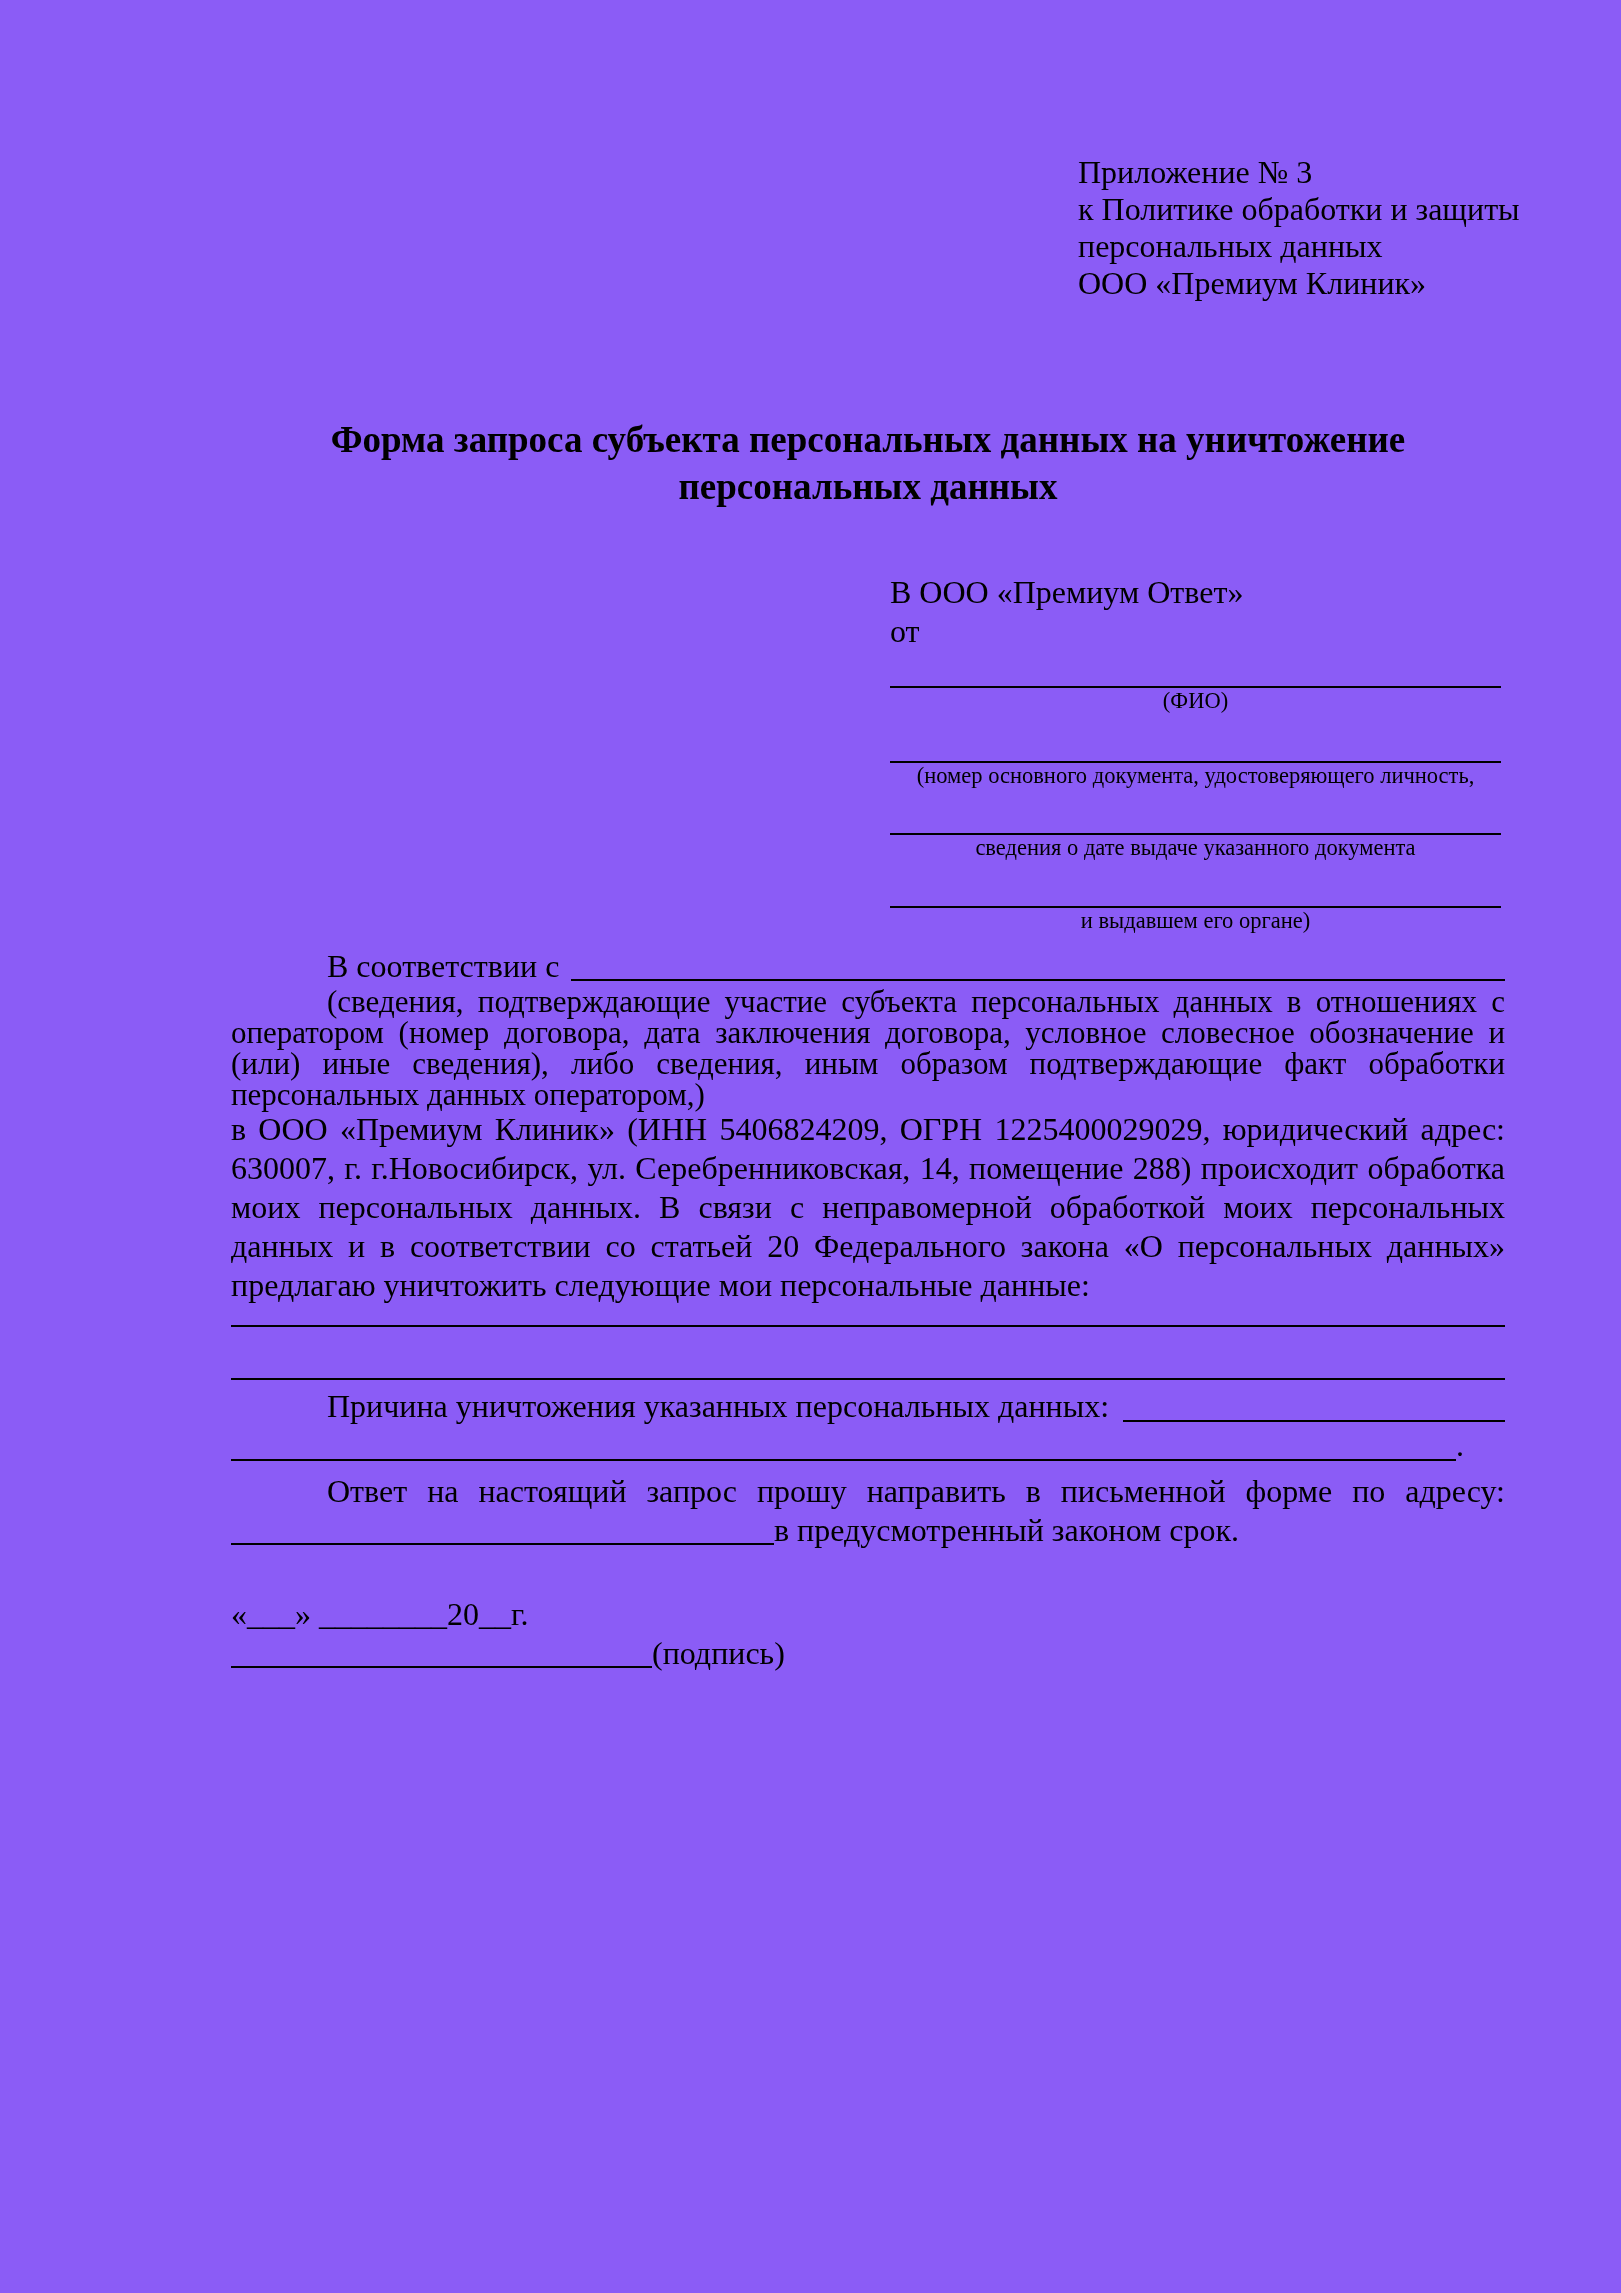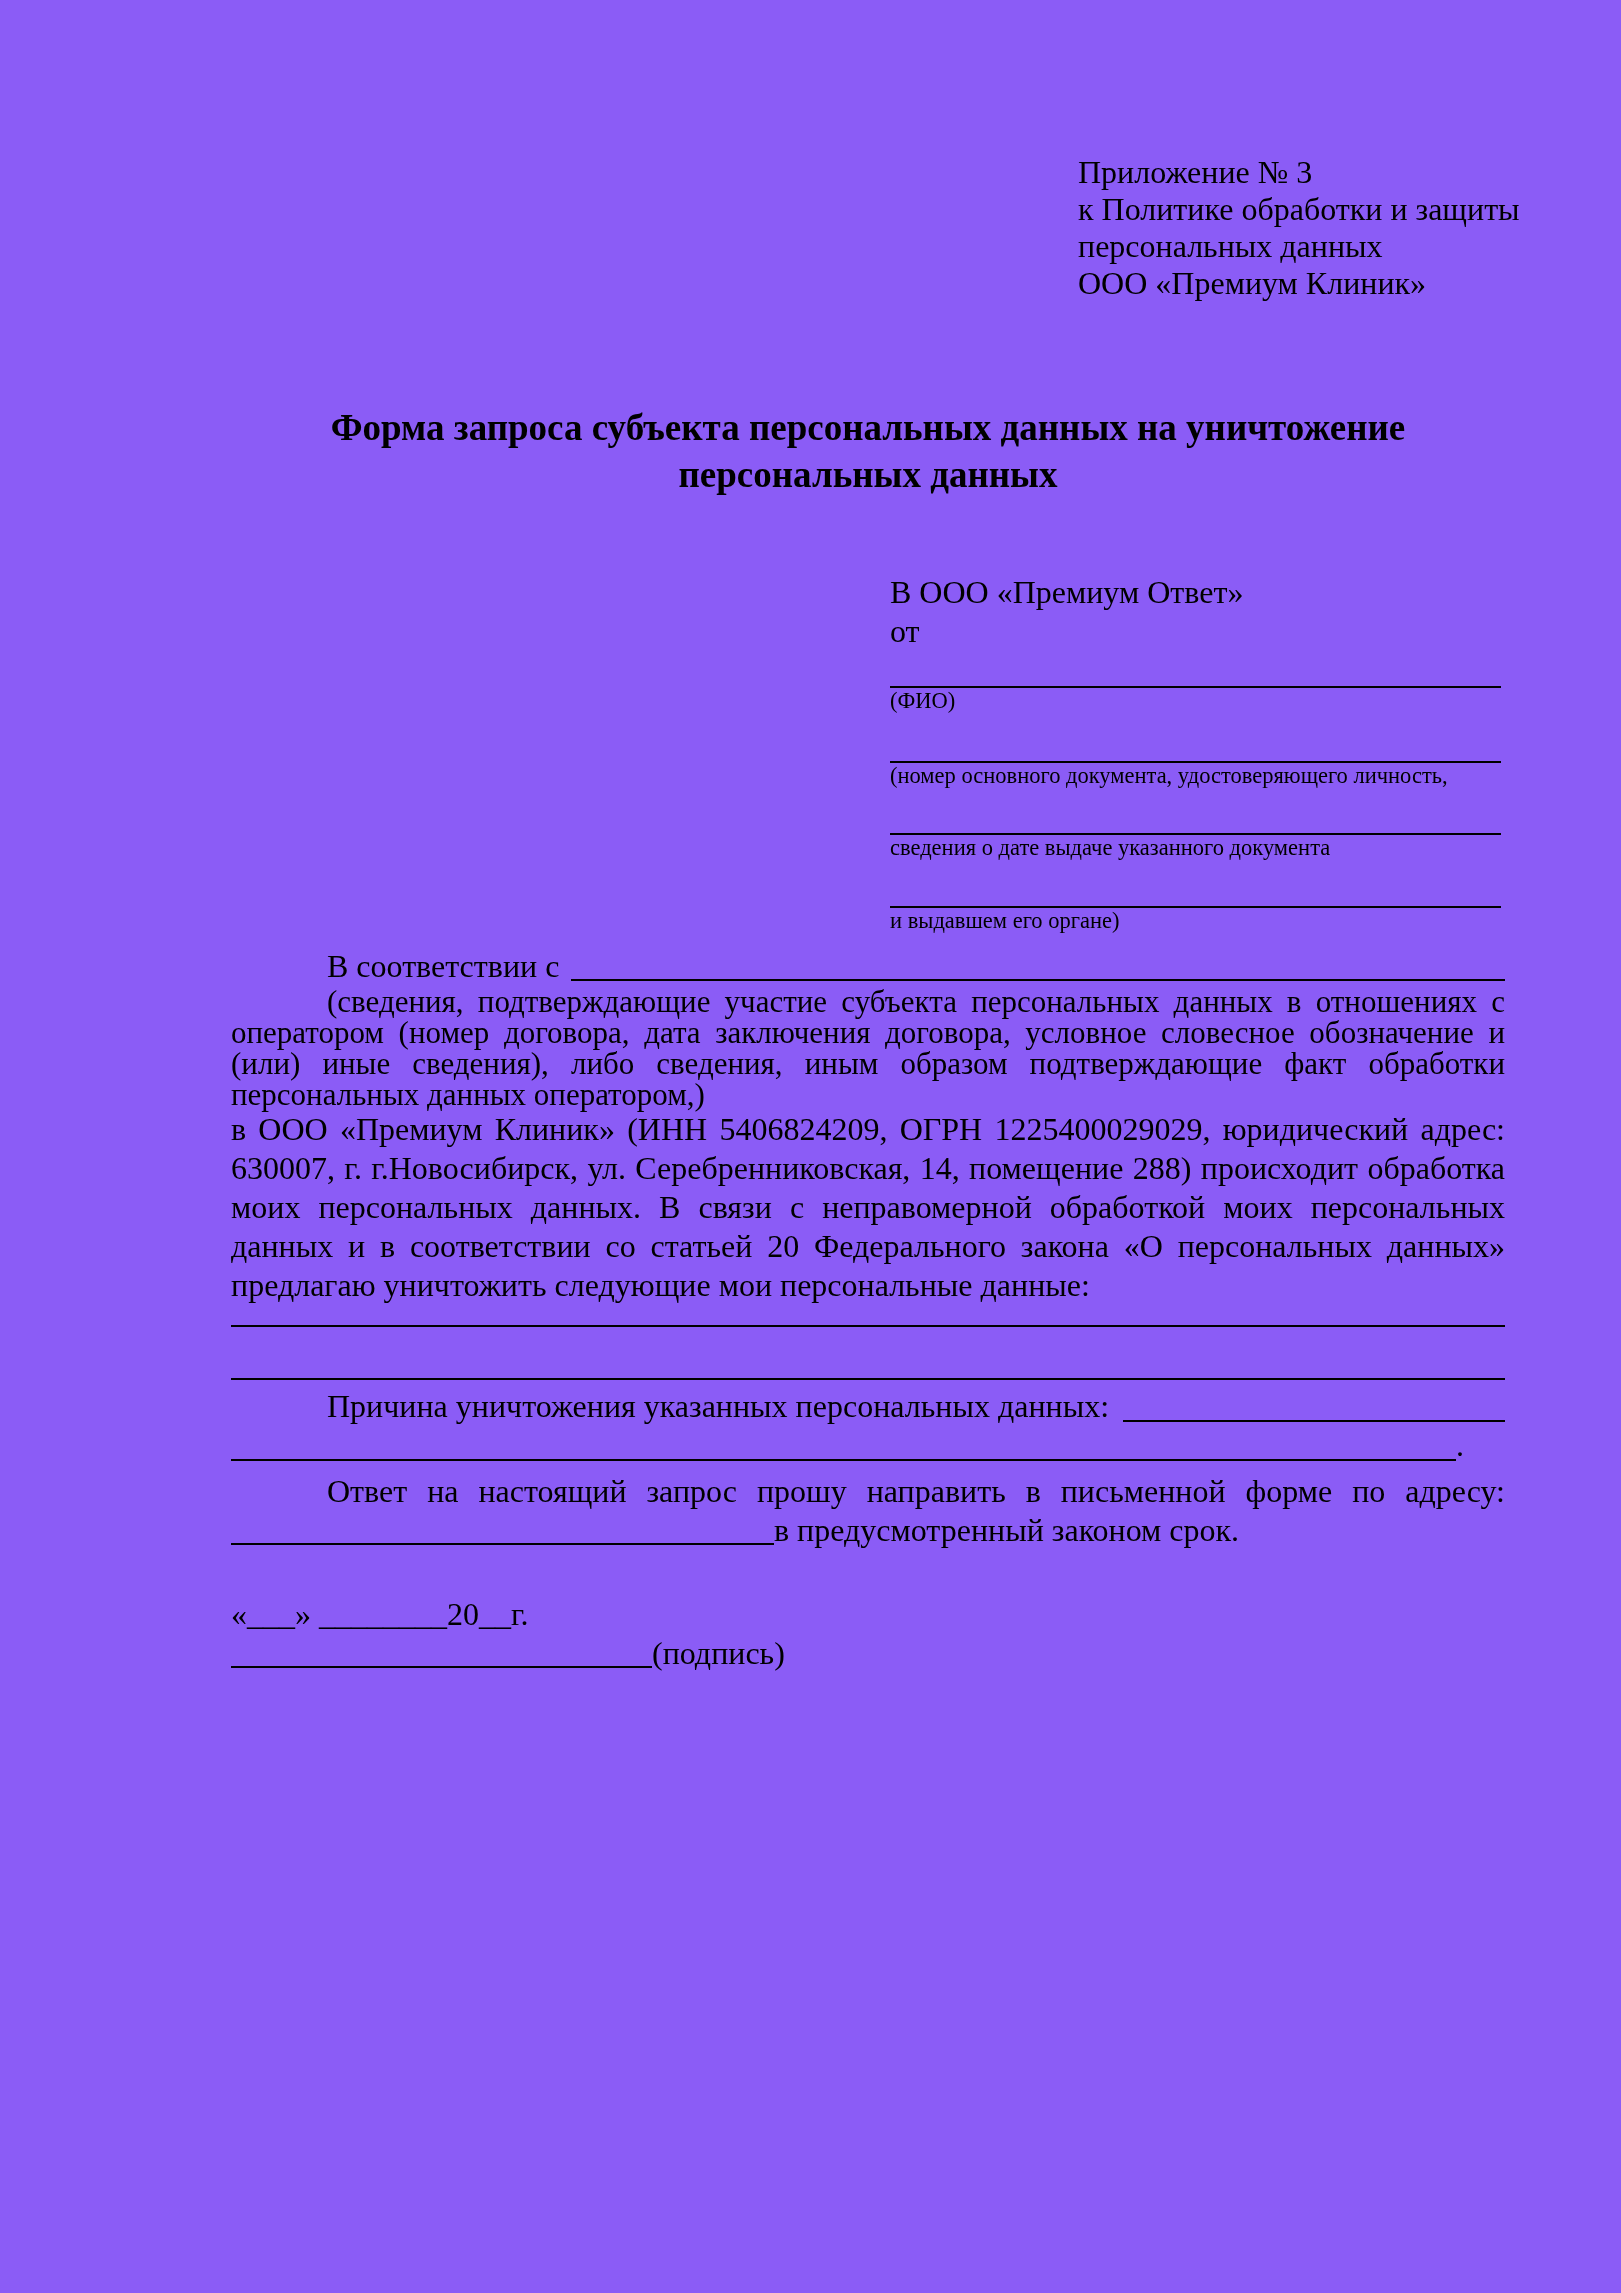--- a/index.html
+++ b/index.html
@@ -28,35 +28,36 @@
   .doc-title {
     position: absolute;
     left: 231px;
     top: 404px;
     width: 1274px;
     text-align: center;
     font-weight: bold;
     font-size: 37px;
     line-height: 47px;
   }
-  .doc-title-inner { width: 1147px; margin: 0 auto; }
+  .doc-title-inner { width: 1147px; margin: 12px auto; }
 
   
   .addressee {
     position: absolute;
     left: 890px;
     top: 573px;
     width: 611px;
   }
   .rule {
     border-bottom: 2.9px solid #000;
   }
   .caption {
     font-size: 22.5px;
     line-height: 25.5px;
+    text-align: center;
   }
 
   
   .bodycol {
     position: absolute;
     left: 231px;
     top: 947px;
     width: 1274px;
   }
   .flexrow { display: flex; }

